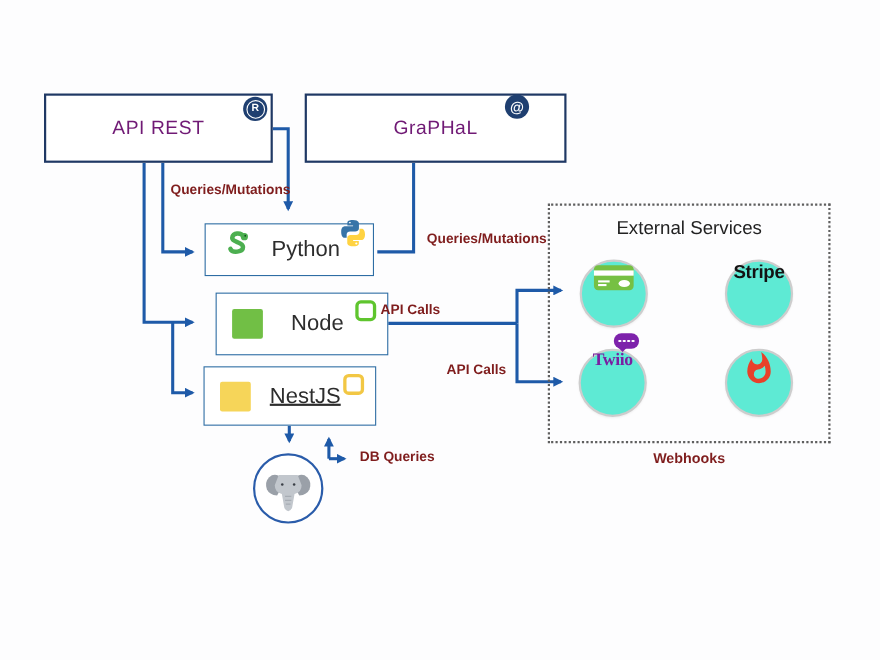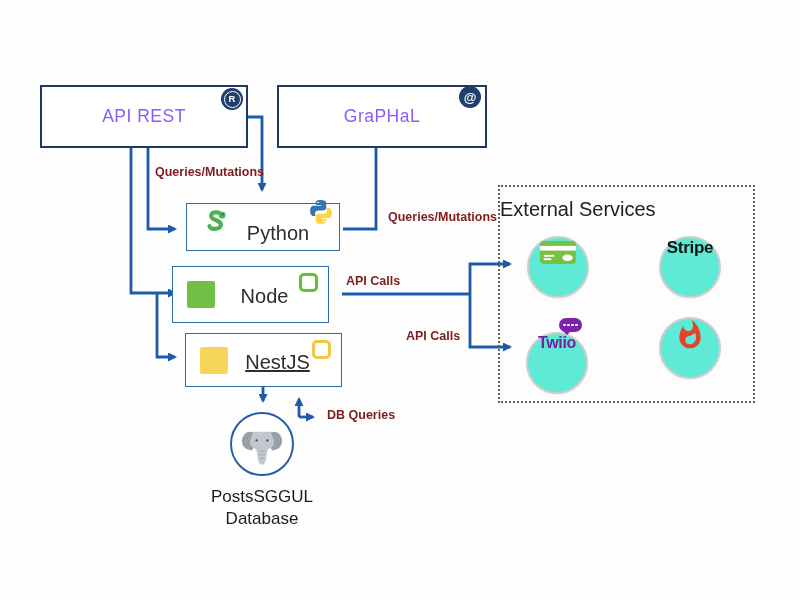--- a/index.html
+++ b/index.html
@@ -5,35 +5,35 @@
   html,body{margin:0;padding:0;background:#ffffff;}
   .canvas{
     position:relative;width:800px;height:600px;background:#fdfdfe;
     font-family:"Liberation Sans",sans-serif;overflow:hidden;
   }
   .connectors{position:absolute;left:0;top:0;z-index:1;}
   .dbox{
     position:absolute;background:#fff;box-sizing:border-box;z-index:2;
     display:flex;align-items:center;justify-content:center;
   }
-  .top-box{border:2.5px solid #1f3864;font-size:17.5px;color:#8b5cf6;letter-spacing:.5px;}
+  .top-box{border:2.5px solid #1f3864;font-size:17.5px;color:#701a75;letter-spacing:.5px;}
   .mid-box{border:1.6px solid #2e6da4;font-size:20px;color:#2d2d2d;}
   .badge{
     position:absolute;width:22px;height:22px;border-radius:50%;background:#1f3f70;
     color:#fff;display:flex;align-items:center;justify-content:center;
     font-size:12px;font-weight:bold;z-index:3;
   }
   .badge .ring{
     width:15px;height:15px;border:1.2px solid #fff;border-radius:50%;
     display:flex;align-items:center;justify-content:center;font-size:9.5px;line-height:1;
   }
   .edge-label{
     position:absolute;color:#7f1d1d;font-size:12.5px;font-weight:600;z-index:4;white-space:nowrap;
   }
-  .mid-box .row{display:flex;align-items:flex-end;width:100%;padding:0 14px;box-sizing:border-box;}
+  .mid-box .row{display:flex;align-items:center;width:100%;padding:0 14px;box-sizing:border-box;}
   .mid-box .lbl{flex:1;text-align:center;}
   .sq{width:28px;height:27px;border-radius:2px;flex:0 0 auto;}
   .sq.green{background:#71bf45;}
   .sq.yellow{background:#f6d559;}
   .outline-ico{
     position:absolute;top:6px;right:10px;width:13px;height:13px;border-radius:5px;background:#fff;z-index:3;
   }
   .outline-ico.green{border:3px solid #5fc52e;}
   .outline-ico.yellow{border:3px solid #f2c744;}
   .py-logo{position:absolute;left:308px;top:199px;z-index:4;}
@@ -44,22 +44,22 @@
   }
   .db-label{
     position:absolute;left:182px;top:486px;width:160px;text-align:center;
     font-size:17px;color:#1d1d1d;line-height:1.32;z-index:2;
   }
   .ext-box{
     position:absolute;left:498px;top:185px;width:257px;height:218px;box-sizing:border-box;
     border:2px dotted #5f5f5f;background:transparent;z-index:2;
   }
   .ext-title{
-    position:absolute;left:0;top:11px;width:100%;
-    font-size:20px;color:#222;
+    position:absolute;left:0;top:11px;width:100%;text-align:center;
+    font-size:17px;color:#222;
   }
   .svc-circle{
     position:absolute;width:62px;height:62px;border-radius:50%;background:#5eead4;
     border:2px solid #cdcdcd;box-sizing:border-box;z-index:3;
     display:flex;align-items:flex-start;justify-content:center;
     box-shadow:0 1px 2px rgba(0,0,0,.06);
   }
   .stripe-txt{font-size:17px;font-weight:bold;color:#131313;letter-spacing:-.3px;}
   .twilio-wrap{position:relative;display:flex;align-items:center;justify-content:center;}
   .twilio-txt{font-size:16px;font-weight:bold;color:#7a1fa2;letter-spacing:-.3px;}
@@ -99,21 +99,21 @@
     </g>
   </svg>
 
   <div class="dbox top-box" style="left:40px;top:85px;width:208px;height:63px;">
     <span>API REST</span>
   </div>
   <div class="badge" style="left:221px;top:88px;">
     <span class="ring">R</span>
   </div>
 
-  <div class="dbox top-box" style="left:277px;top:85px;width:210px;height:63px;">
+  <div class="dbox top-box" style="left:277px;top:85px;width:238px;height:63px;">
     <span>GraPHaL</span>
   </div>
   <div class="badge" style="left:459px;top:86px;font-size:13px;">
     <span>@</span>
   </div>
 
   <div class="dbox mid-box" style="left:186px;top:203px;width:154px;height:48px;">
     <div class="row">
       <span style="display:flex;">
         <svg width="30" height="36" viewBox="0 0 36 44">
@@ -125,21 +125,21 @@
       <span class="lbl">Python</span>
     </div>
   </div>
   <div class="py-logo">
     <svg width="26" height="26" viewBox="0 0 24 24">
       <path d="M11.9 1c-5 0-4.7 2.2-4.7 2.2v2.3h4.8v.7H5.3S2 5.8 2 10.9s2.9 4.9 2.9 4.9h1.7v-2.4s-.1-2.9 2.8-2.9h4.8s2.7 0 2.7-2.6V4s.4-3-5-3zm-2.6 1.5a.9.9 0 1 1 0 1.8.9.9 0 0 1 0-1.8z" fill="#3774a8"></path>
       <path d="M12.1 23c5 0 4.7-2.2 4.7-2.2v-2.3H12v-.7h6.7s3.3.4 3.3-4.7-2.9-4.9-2.9-4.9h-1.7v2.4s.1 2.9-2.8 2.9h-4.8s-2.7 0-2.7 2.6V20s-.4 3 5 3zm2.6-1.5a.9.9 0 1 1 0-1.8.9.9 0 0 1 0 1.8z" fill="#ffd342"></path>
     </svg>
   </div>
 
-  <div class="dbox mid-box" style="left:172px;top:266px;width:157px;height:57px;">
+  <div class="dbox mid-box" style="left:196px;top:266px;width:157px;height:57px;">
     <div class="row">
       <span class="sq green"></span>
       <span class="lbl">Node</span>
     </div>
     <span class="outline-ico green"></span>
   </div>
 
   <div class="dbox mid-box" style="left:185px;top:333px;width:157px;height:54px;text-decoration:underline;">
     <div class="row">
       <span class="sq yellow"></span>
@@ -153,24 +153,20 @@
       <svg width="46" height="46" viewBox="0 0 64 64">
         <path d="M8 18 Q2 24 5 33 Q8 40 18 41 L24 30 L20 16 Q13 13 8 18 Z" fill="#9aa0a8"></path>
         <path d="M56 18 Q62 24 59 33 Q56 40 46 41 L40 30 L44 16 Q51 13 56 18 Z" fill="#9aa0a8"></path>
         <path d="M20 15 L44 15 L49 28 Q49 37 40 39 L37 56 Q35 61 32 61 Q29 61 27 56 L24 39 Q15 37 15 28 Z" fill="#c2c7cd"></path>
         <path d="M28 42 H36 M28 47 H36 M29 52 H35" stroke="#a7adb4" stroke-width="1.6" fill="none"></path>
         <circle cx="24.5" cy="27" r="1.6" fill="#3a3f46"></circle>
         <circle cx="39.5" cy="27" r="1.6" fill="#3a3f46"></circle>
       </svg>
     </span>
   </div>
-  <div class="db-label">
-    <div>PostsSGGUL</div>
-    <div>Database</div>
-  </div>
 
   <div class="ext-box">
     <div class="ext-title">External Services</div>
   </div>
 
   <div class="svc-circle" style="left:527px;top:236px;">
     <span style="display:flex;">
       <svg width="38" height="29" viewBox="0 0 40 30">
         <rect x="1" y="3" width="38" height="24" rx="4" fill="#76c043"></rect>
         <rect x="1" y="8" width="38" height="5" fill="#fff"></rect>
@@ -178,21 +174,21 @@
         <rect x="5" y="21" width="8" height="2" fill="#fff"></rect>
         <ellipse cx="30" cy="20.5" rx="5.5" ry="3.4" fill="#fff"></ellipse>
       </svg>
     </span>
   </div>
 
   <div class="svc-circle" style="left:659px;top:236px;">
     <span class="stripe-txt">Stripe</span>
   </div>
 
-  <div class="svc-circle" style="left:526px;top:332px;">
+  <div class="svc-circle" style="left:526px;top:317px;font-family:Liberation Serif, serif;">
     <span class="twilio-wrap">
       <span class="twilio-bubble">
           <i></i>
           <i></i>
           <i></i>
           <i></i>
         </span>
       <span class="twilio-txt">Twiio</span>
     </span>
   </div>
@@ -203,14 +199,15 @@
         <path d="M13.5 .67s.74 2.65.74 4.8c0 2.06-1.35 3.73-3.41 3.73-2.07 0-3.63-1.67-3.63-3.73l.03-.36C5.21 7.51 4 10.62 4 14c0 4.42 3.58 8 8 8s8-3.58 8-8C20 8.61 17.41 3.8 13.5.67zM11.71 19c-1.78 0-3.22-1.4-3.22-3.14 0-1.62 1.05-2.76 2.81-3.12 1.77-.36 3.6-1.21 4.62-2.58.39 1.29.59 2.65.59 4.04 0 2.65-2.15 4.8-4.8 4.8z" fill="#e8402a"></path>
       </svg>
     </span>
   </div>
 
   <div class="edge-label" style="left:155px;top:165px;">Queries/Mutations</div>
   <div class="edge-label" style="left:388px;top:210px;">Queries/Mutations</div>
   <div class="edge-label" style="left:346px;top:274px;">API Calls</div>
   <div class="edge-label" style="left:406px;top:329px;">API Calls</div>
   <div class="edge-label" style="left:327px;top:408px;">DB Queries</div>
+  <div class="edge-label" style="left:498px;top:409px;width:257px;text-align:center;font-size:13px;">Webhooks</div>
 
 </div>
 
 </body></html>

